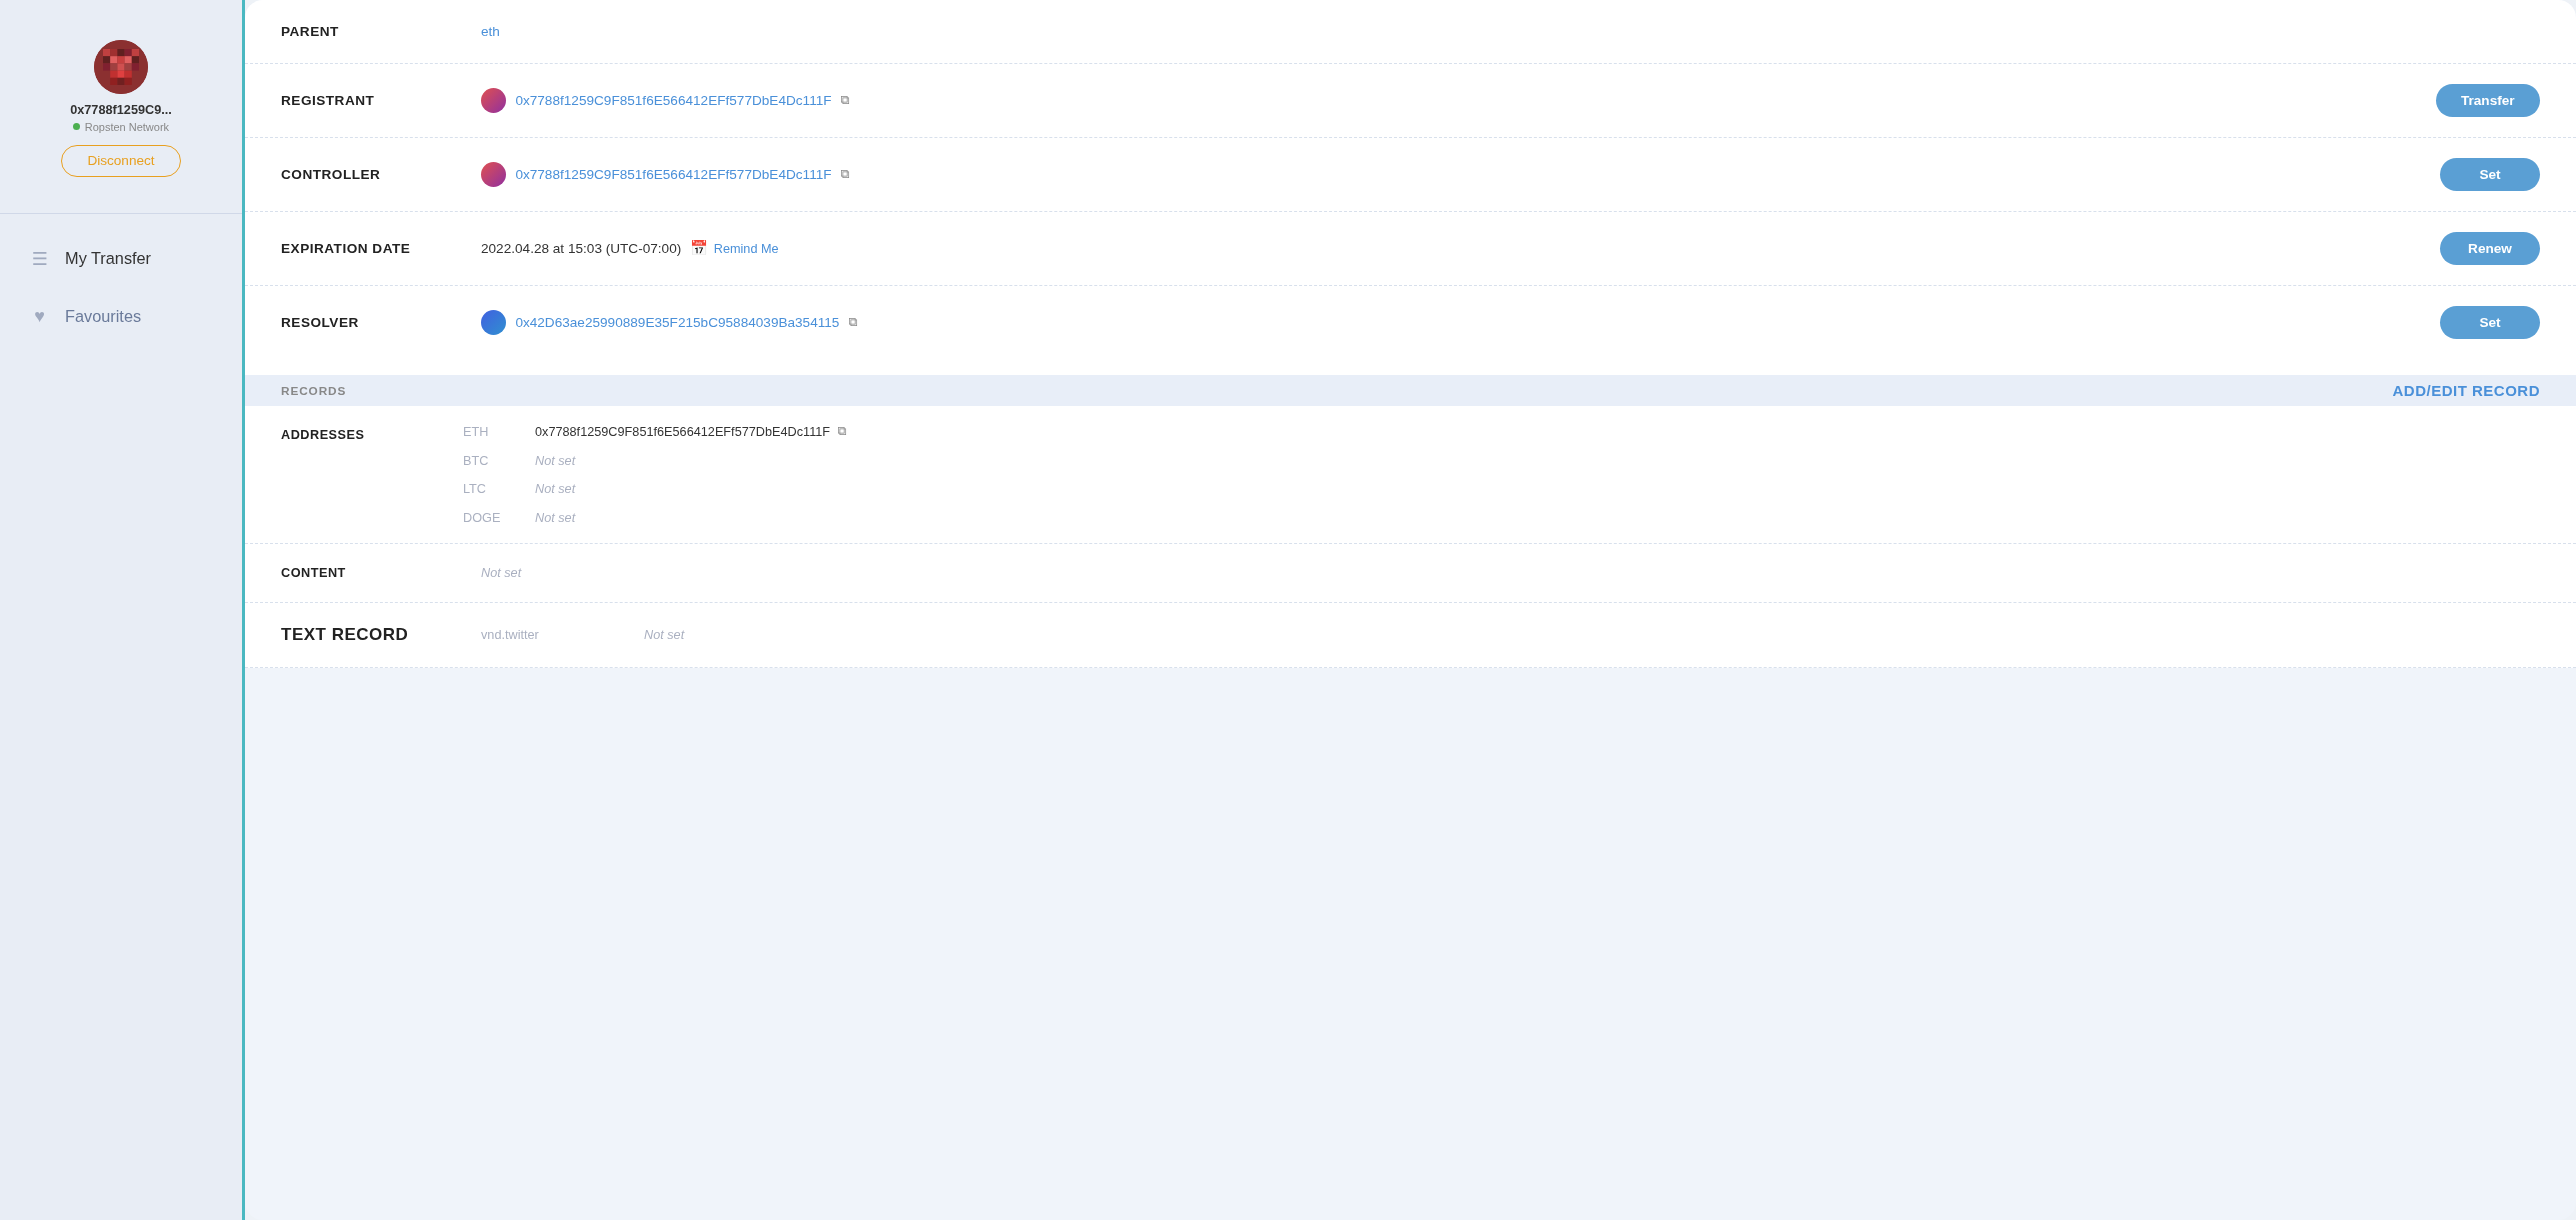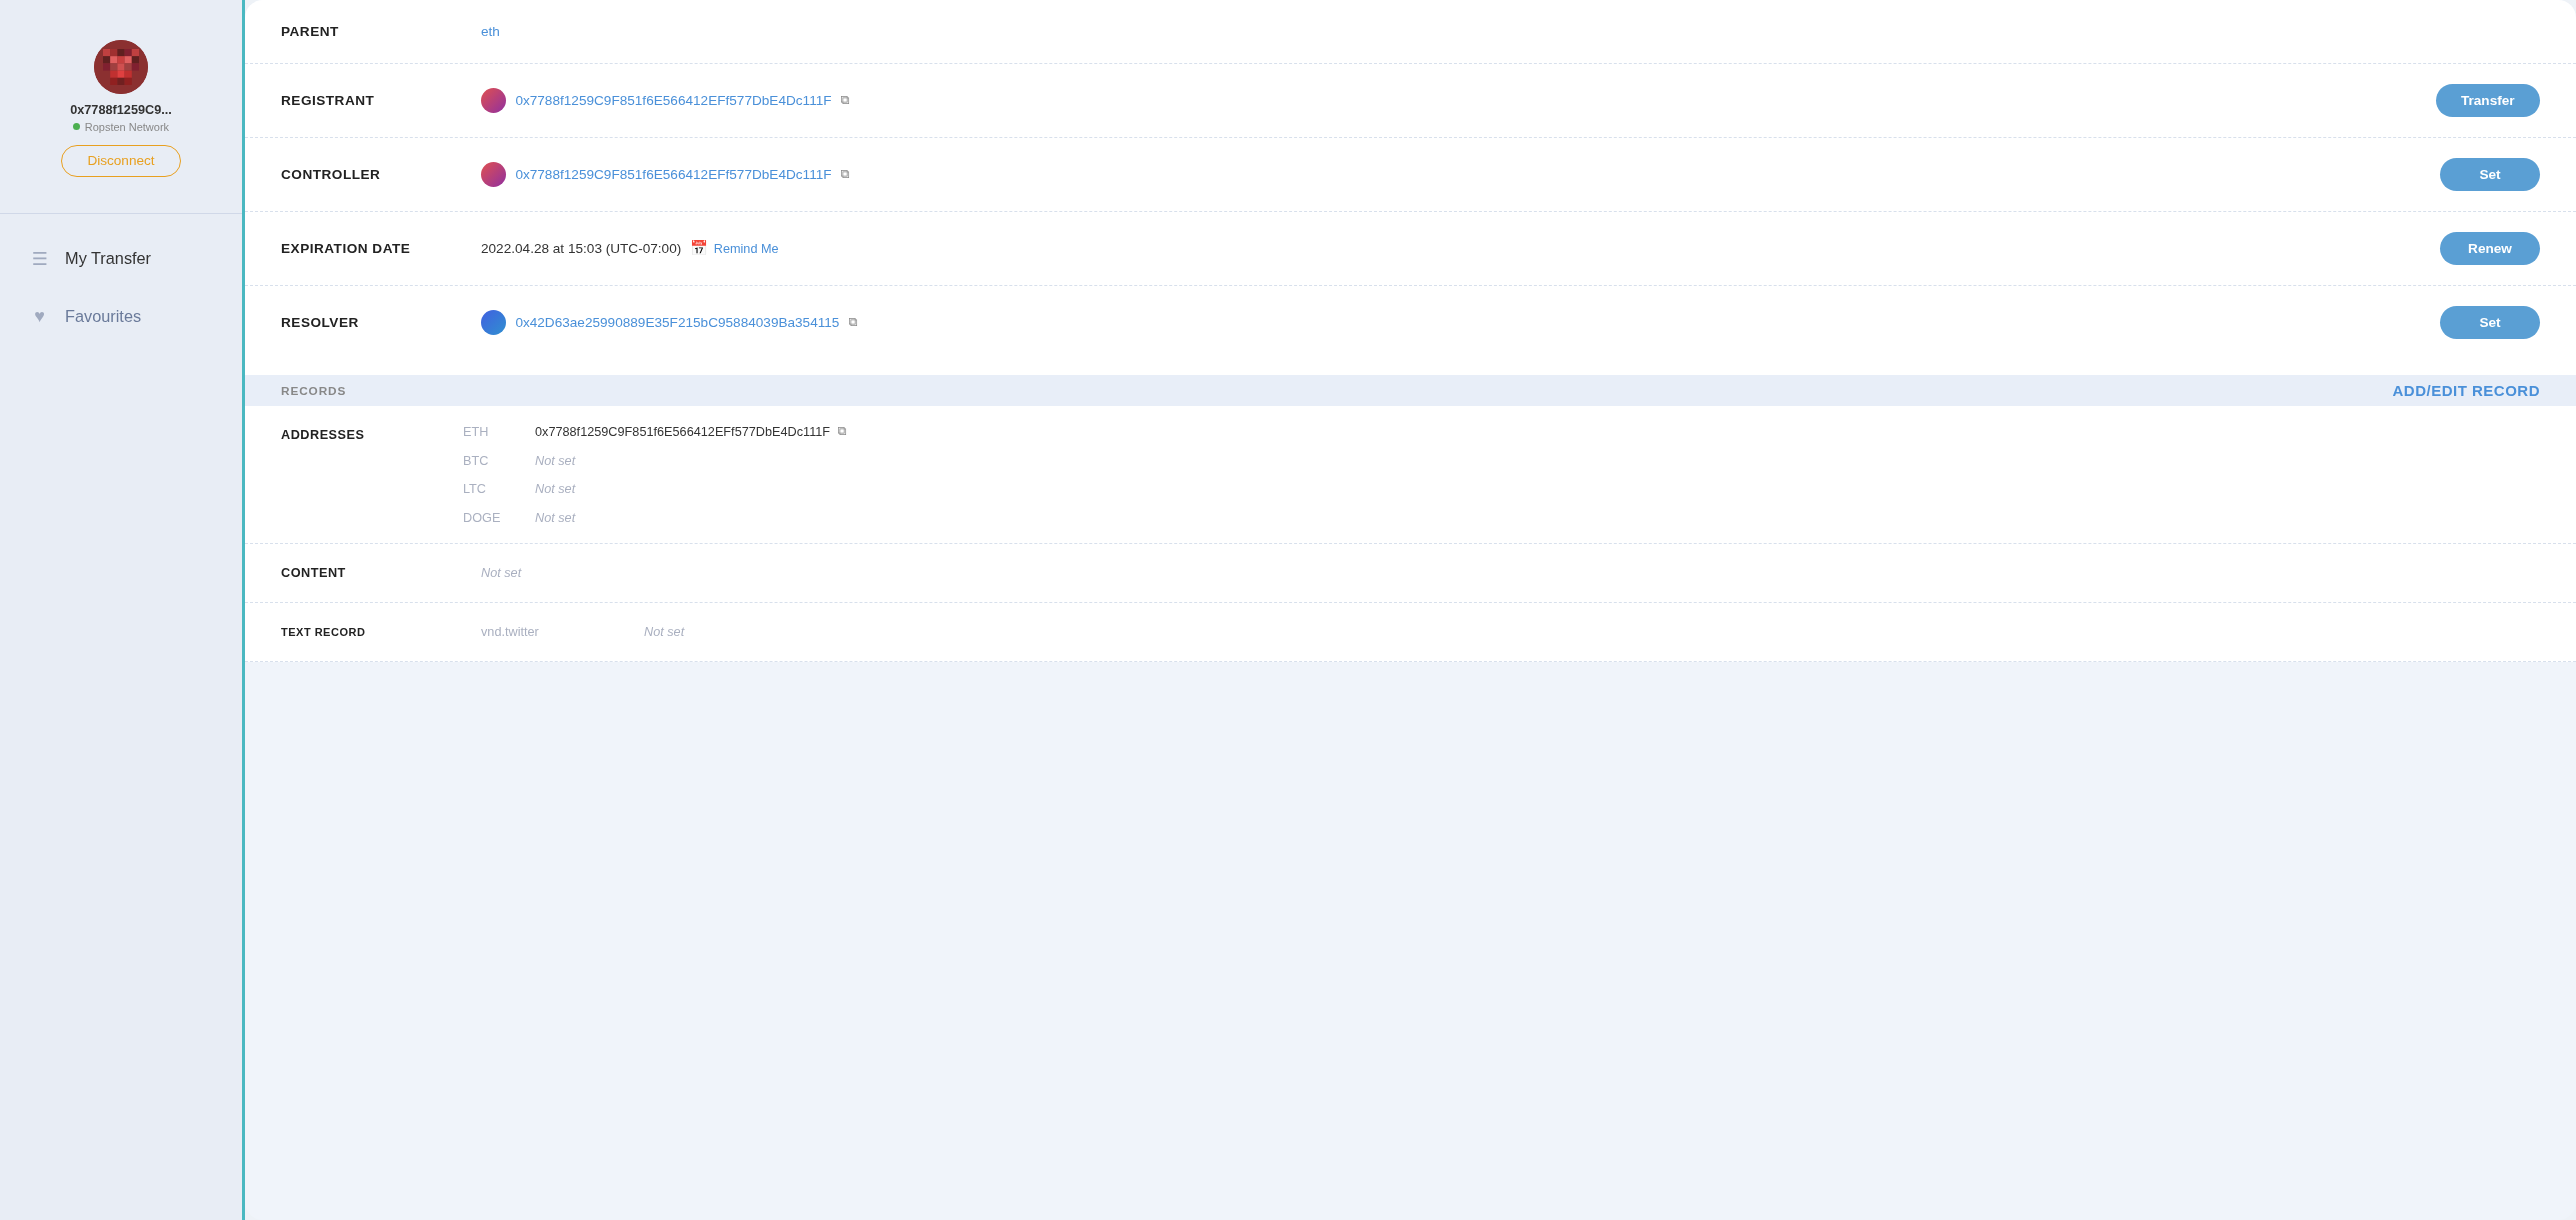--- a/index.html
+++ b/index.html
@@ -338,21 +338,21 @@
 
     .text-record-row {
       display: flex;
       align-items: center;
       padding: 22px 36px;
       border-bottom: 0.9px dashed #d8e0ec;
       gap: 18px;
     }
 
     .text-record-label {
-      font-size: 11px;
+      font-size: 17px;
       font-weight: 700;
       color: #222;
       width: 182px;
       min-width: 182px;
       letter-spacing: 0.5px;
     }
 
     .text-record-key {
       width: 145px;
       font-size: 12.7px;

